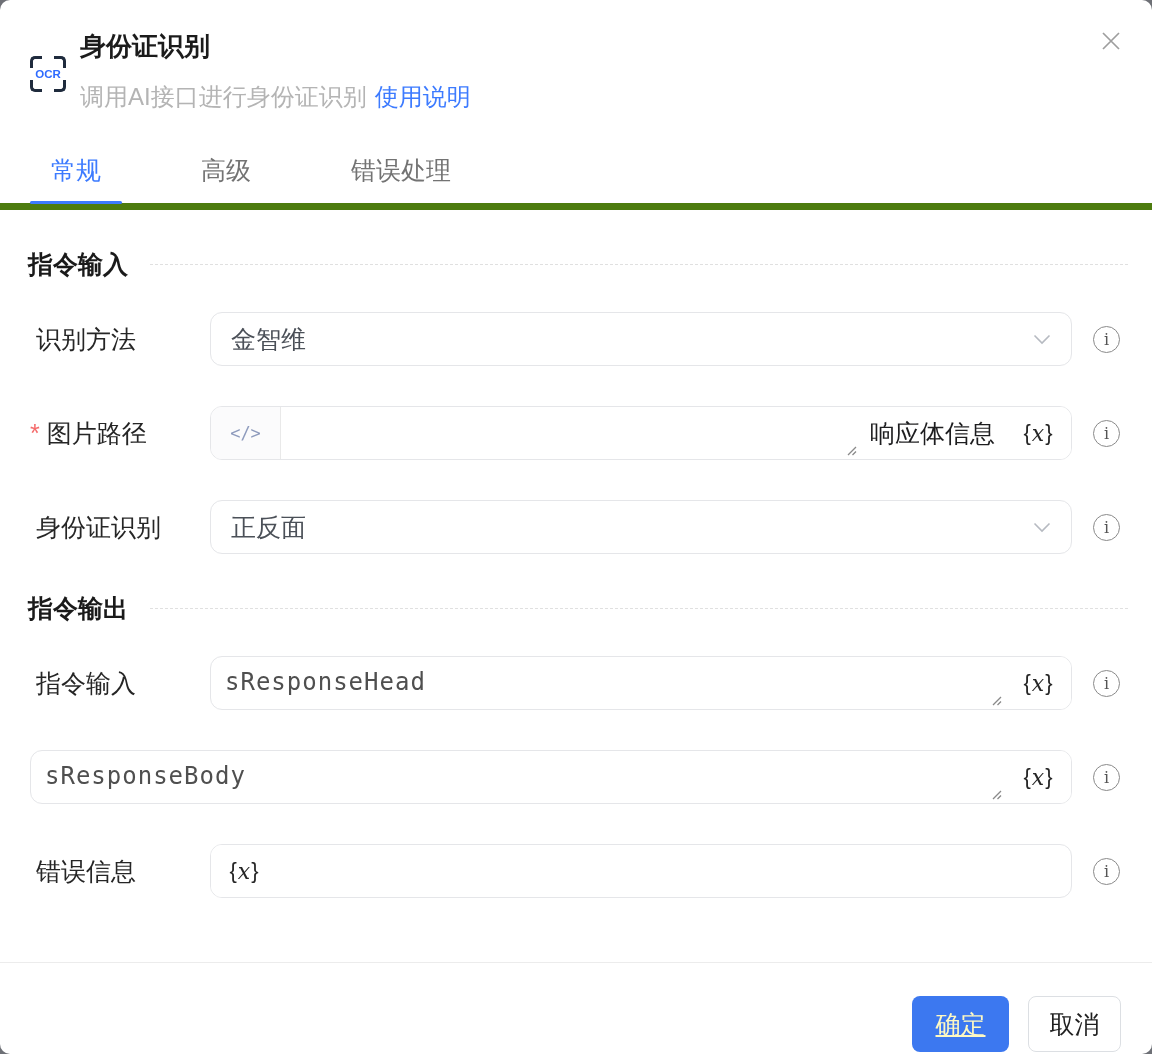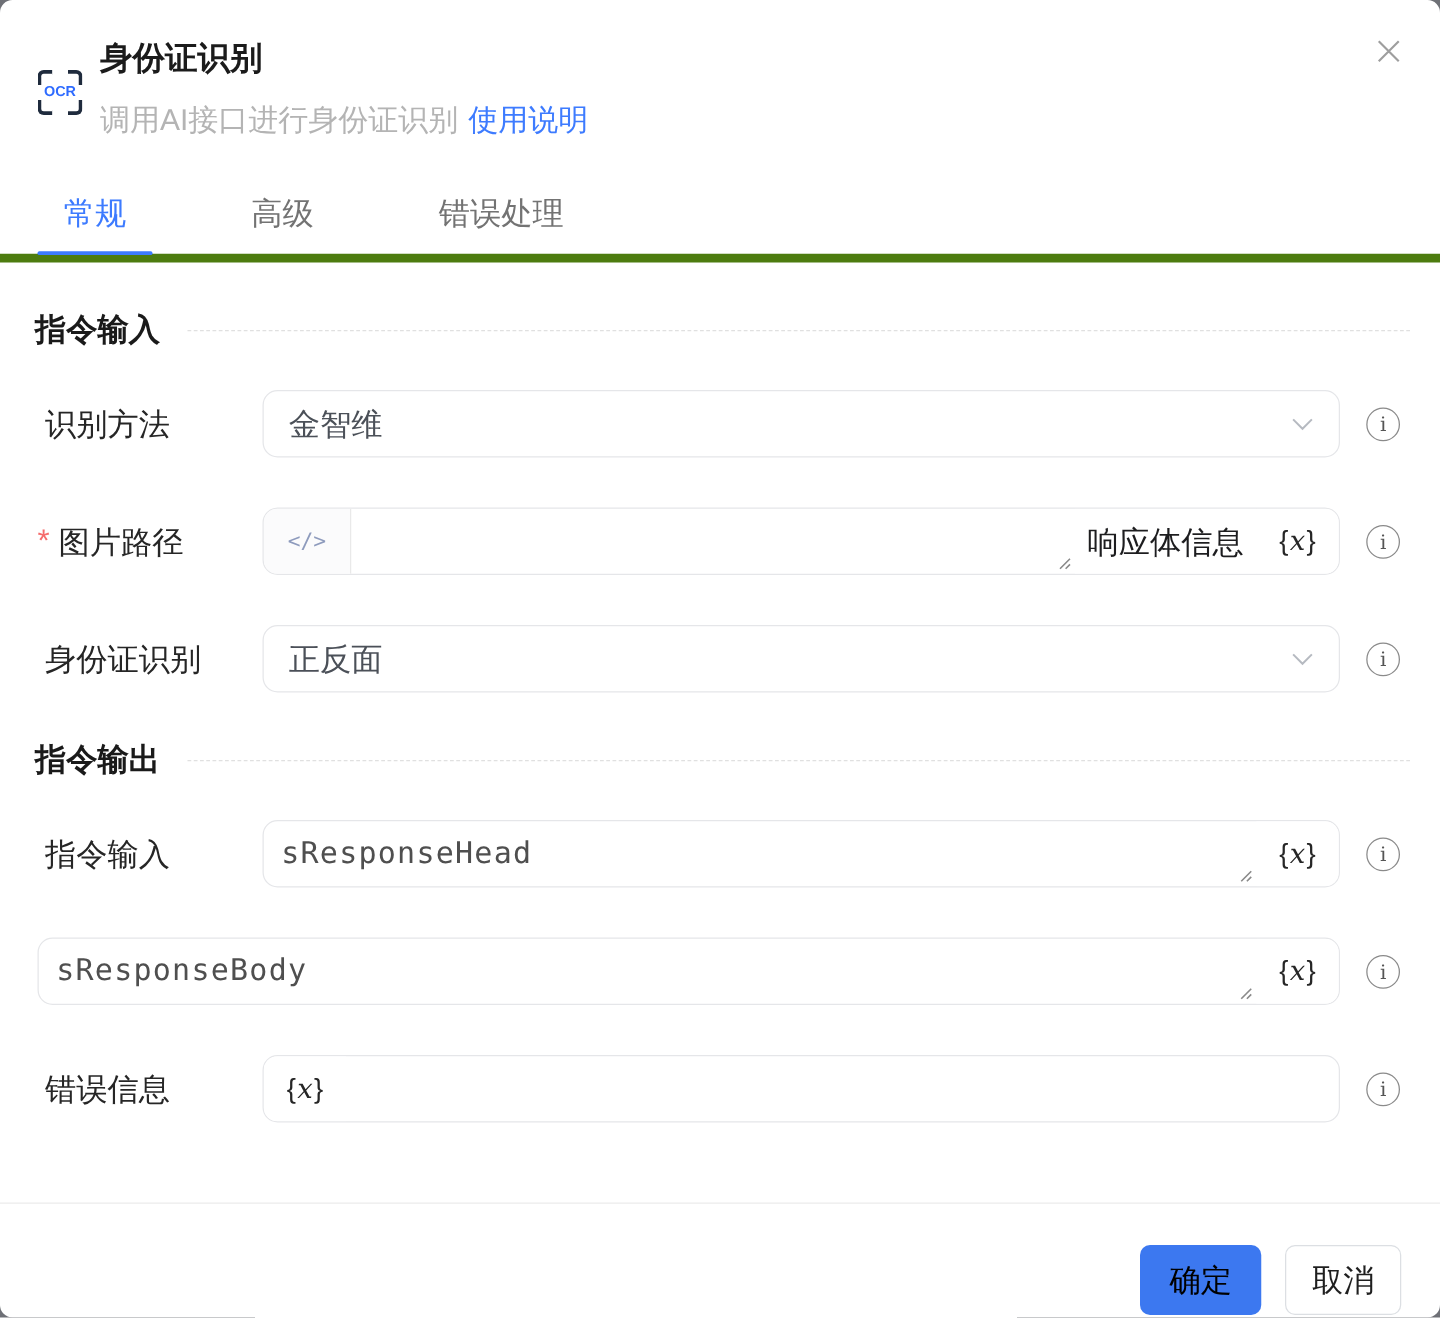--- a/index.html
+++ b/index.html
@@ -99,21 +99,21 @@
     display: flex; align-items: center; justify-content: center;
     font-family: "DejaVu Serif", serif; font-size: 16px; color: #555; cursor: pointer;
     background: #fff;
   }
 
   
   .footer-divider { margin-top: 64px; border-top: 1px solid #ececec; }
   .footer { display: flex; justify-content: flex-end; gap: 19px; padding: 33px 31px 0; }
   .btn { height: 56px; border-radius: 8px; font-size: 25px; cursor: pointer;
          font-family: "Liberation Sans", sans-serif; display: flex; align-items: center; justify-content: center; }
-  .btn-confirm { width: 97px; background: #3c78f0; color: #000000; border: none; }
+  .btn-confirm { width: 97px; background: #3c78f0; color: #fef9c3; border: none; text-decoration: underline; }
   .btn-cancel { width: 93px; background: #ffffff; color: #1f1f1f; border: 1px solid #dcdfe3; }
 </style>
 </head>
 <body>
 
 <div class="dialog">
 
   <button class="close-btn">
     <svg width="30" height="30" viewBox="0 0 30 30">
       <path d="M7 7 L23 23 M23 7 L7 23" stroke="#9e9e9e" stroke-width="1.7" fill="none"></path>

